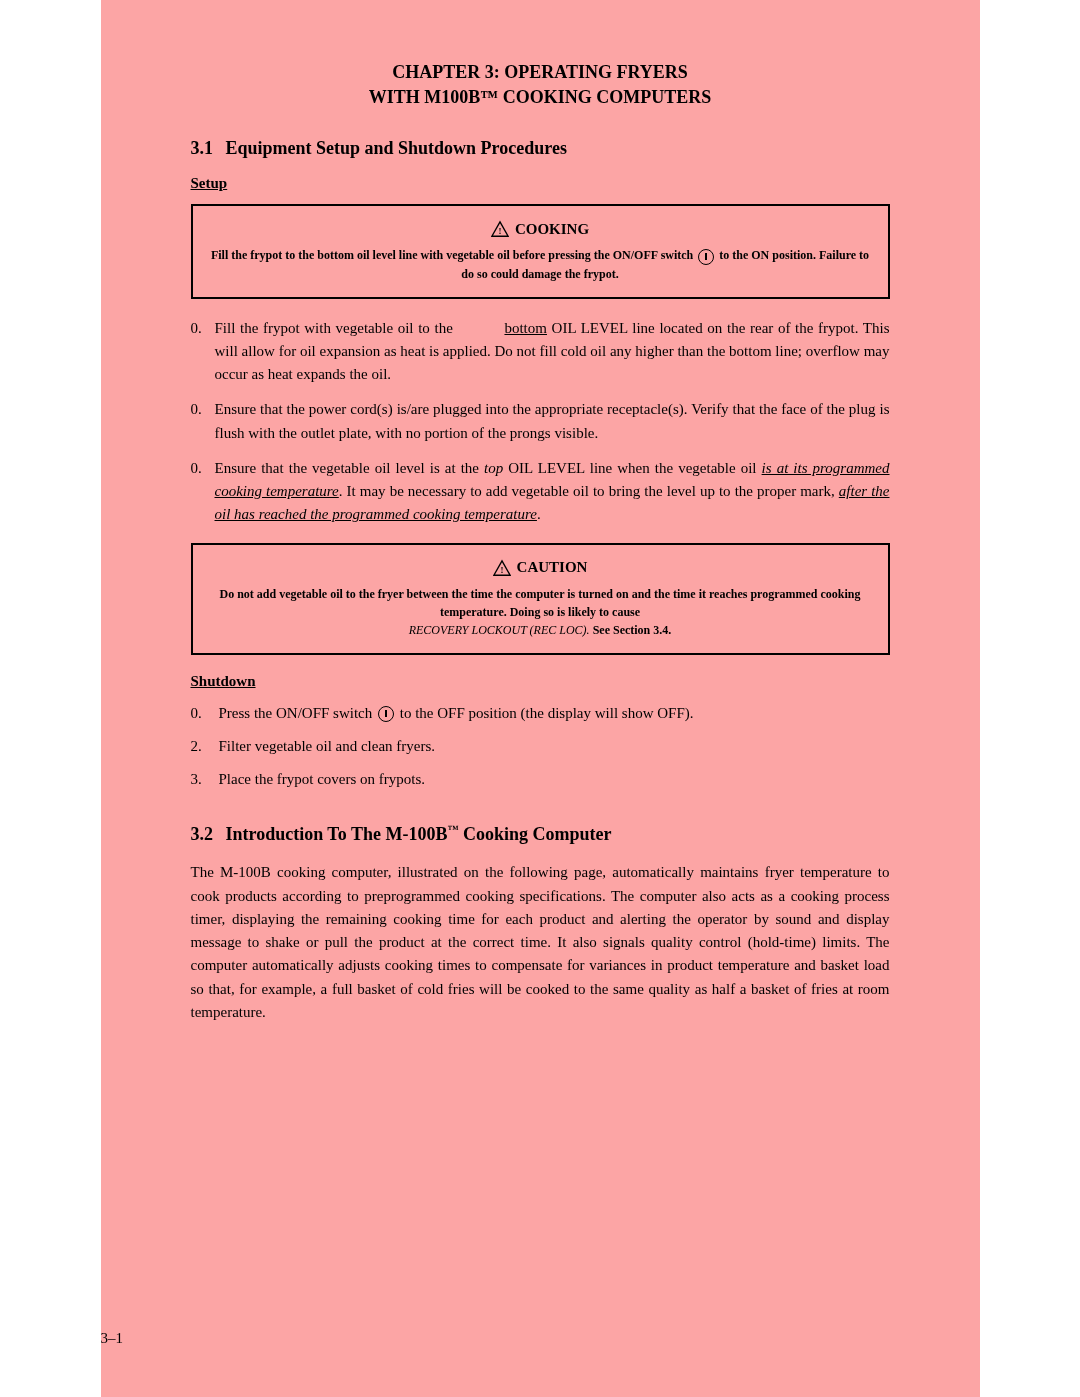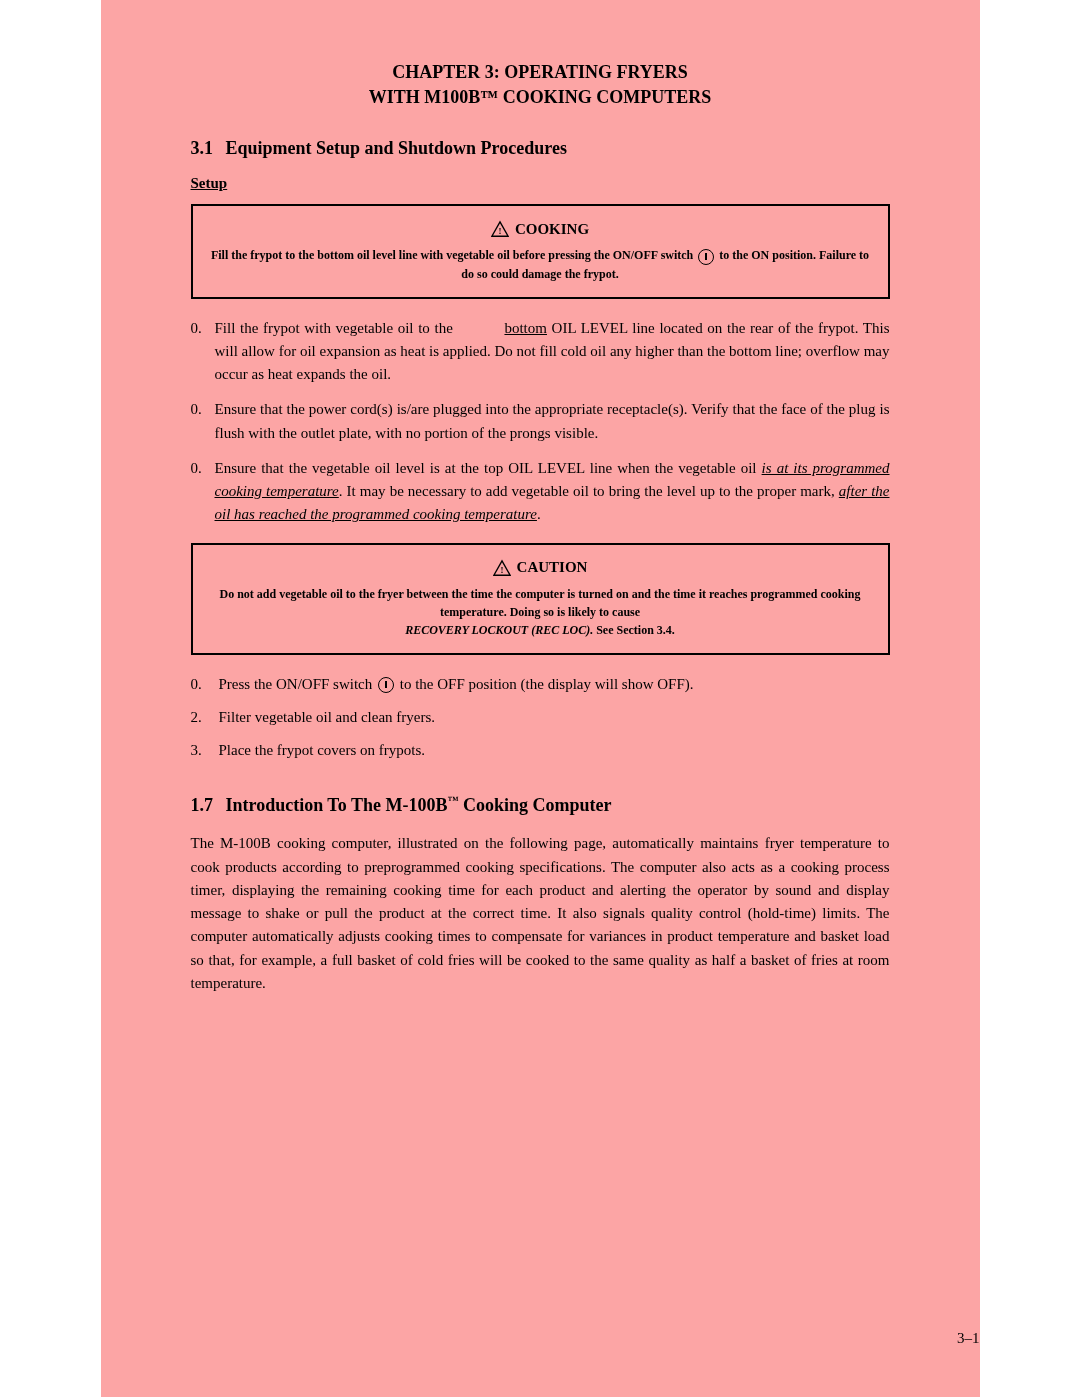--- a/index.html
+++ b/index.html
@@ -142,30 +142,31 @@
       flex: 1;
       text-align: justify;
     }
 
     .underline {
       text-decoration: underline;
       padding-left: 47px;
     }
 
     .italic {
+      font-style: italic;
     }
 
     .italic-underline {
       font-style: italic;
       text-decoration: underline;
       margin-top: 32px;
     }
 
     .bold-italic {
-      font-weight: bold;
+      font-weight: normal;
       font-style: italic;
     }
 
     .paragraph {
       text-align: justify;
       line-height: 1.55;
       margin-bottom: 14px;
     }
 
     .section-32 {
@@ -187,21 +188,21 @@
     .shutdown-number {
       min-width: 28px;
       font-size: 15px;
     }
 
     .page-footer {
       position: absolute;
       bottom: 50px;
       left: 0;
       right: 0;
-      text-align: right;
+      text-align: left;
       font-size: 15px;
     }
 
     .tm-symbol {
       font-size: 11px;
       vertical-align: super;
     }
   </style>
 </head>
 <body>
@@ -270,41 +271,42 @@
       </span>
       <span>CAUTION</span>
     </div>
     <div class="box-text">
       <span>Do not add vegetable oil to the fryer between the time the computer is turned on and the time it reaches programmed cooking temperature.  Doing so is likely to cause</span><br>
       <span class="bold-italic">RECOVERY LOCKOUT (REC LOC).</span>
       <span>See Section 3.4.</span>
     </div>
   </div>
 
+  <div class="subsection-heading">Shutdown</div>
 
   <ul class="shutdown-list">
     <li>
       <span class="shutdown-number">0.</span>
       <span class="list-content">
         Press the ON/OFF switch <span class="on-off-icon"></span> to the OFF position (the display will show OFF).
       </span>
     </li>
     <li>
       <span class="shutdown-number">2.</span>
       <span class="list-content">Filter vegetable oil and clean fryers.</span>
     </li>
     <li>
       <span class="shutdown-number">3.</span>
       <span class="list-content">Place the frypot covers on frypots.</span>
     </li>
   </ul>
 
   <div class="section-32">
     <div class="section-heading">
-      <span class="section-number">1.7</span>
+      <span class="section-number">3.2</span>
       <span>Introduction To The M-100B<span class="tm-symbol">™</span> Cooking Computer</span>
     </div>
     <div class="paragraph">The M-100B cooking computer, illustrated on the following page, automatically maintains fryer temperature to cook products according to preprogrammed cooking specifications.  The computer also acts as a cooking process timer, displaying the remaining cooking time for each product and alerting the operator by sound and display message to shake or pull the product at the correct time.  It also signals quality control (hold-time) limits.  The computer automatically adjusts cooking times to compensate for variances in product temperature and basket load so that, for example, a full basket of cold fries will be cooked to the same quality as half a basket of fries at room temperature.</div>
   </div>
 
   <div class="page-footer">
     <span>3–1</span>
   </div>
 
 </div>

